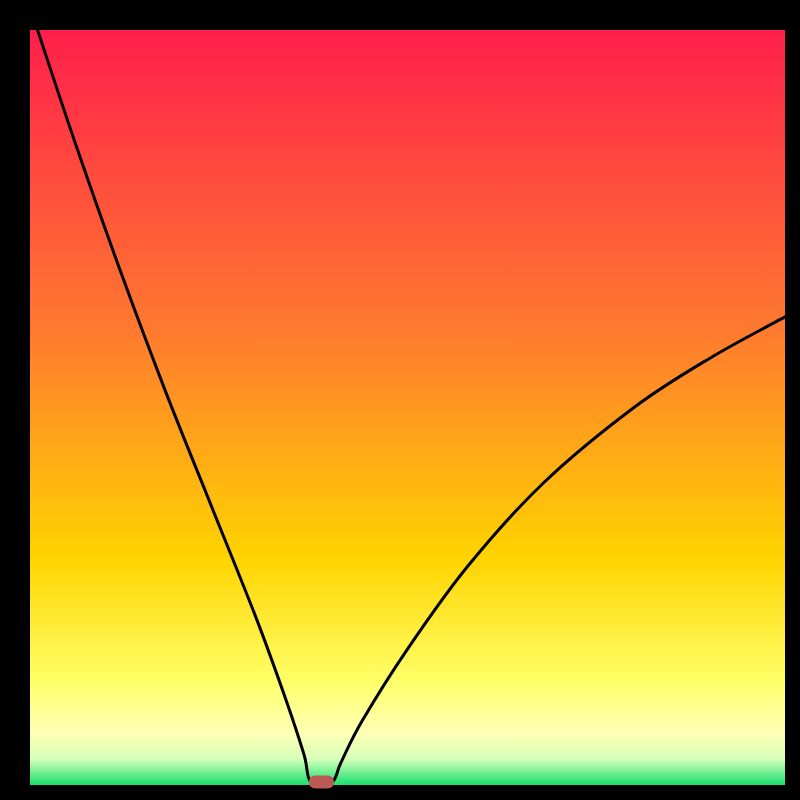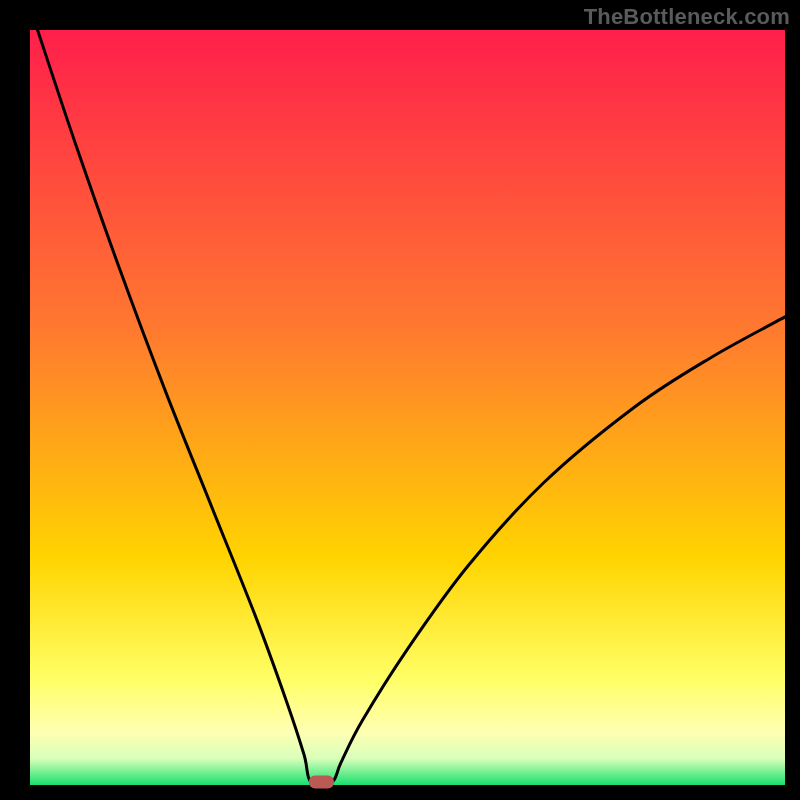--- a/index.html
+++ b/index.html
@@ -33,21 +33,20 @@
     inset: 0;
     width: 800px;
     height: 800px;
     z-index: 1;
   }
 </style>
 </head>
 <body>
 
 <div class="frame">
-  <div class="watermark">TheBottleneck.com</div>
   <svg viewBox="0 0 800 800">
     <defs>
       <linearGradient id="bg-grad" x1="0" y1="0" x2="0" y2="1">
           <stop offset="0%" stop-color="#ff1f4b"></stop>
           <stop offset="40%" stop-color="#ff7a2f"></stop>
           <stop offset="70%" stop-color="#ffd400"></stop>
           <stop offset="86%" stop-color="#ffff66"></stop>
           <stop offset="93%" stop-color="#ffffb3"></stop>
           <stop offset="96.5%" stop-color="#d8ffba"></stop>
           <stop offset="100%" stop-color="#18e06e"></stop>

